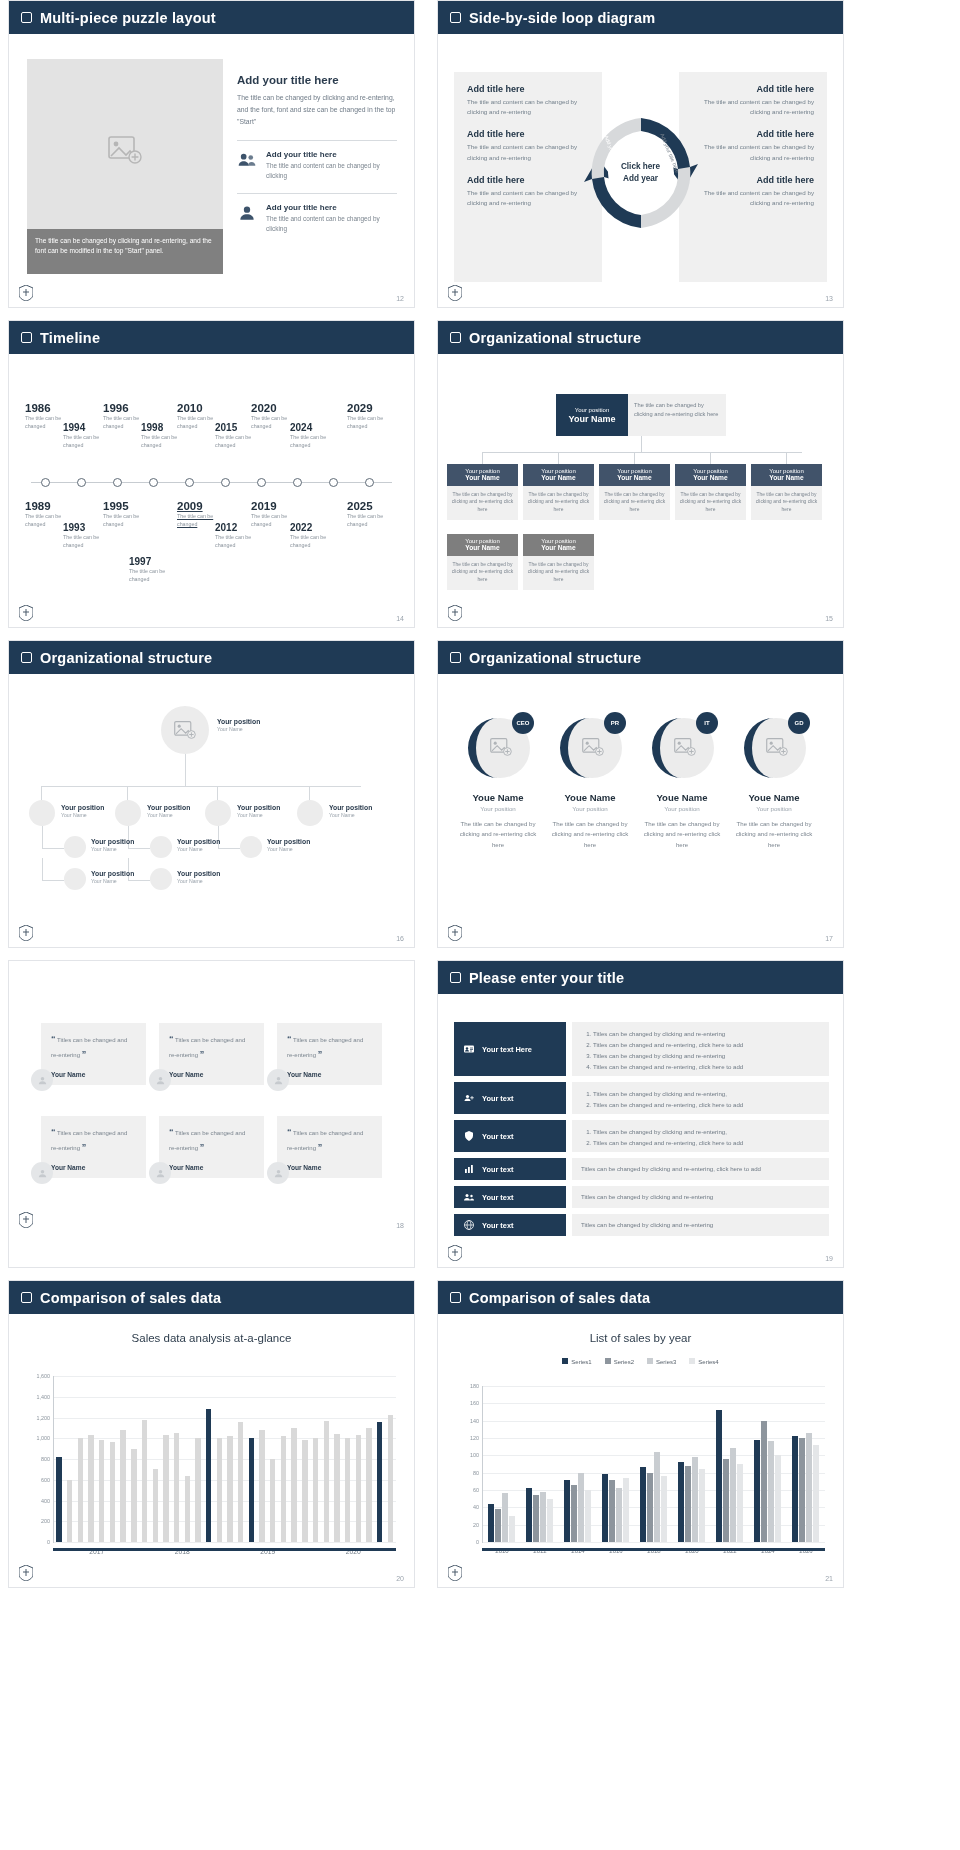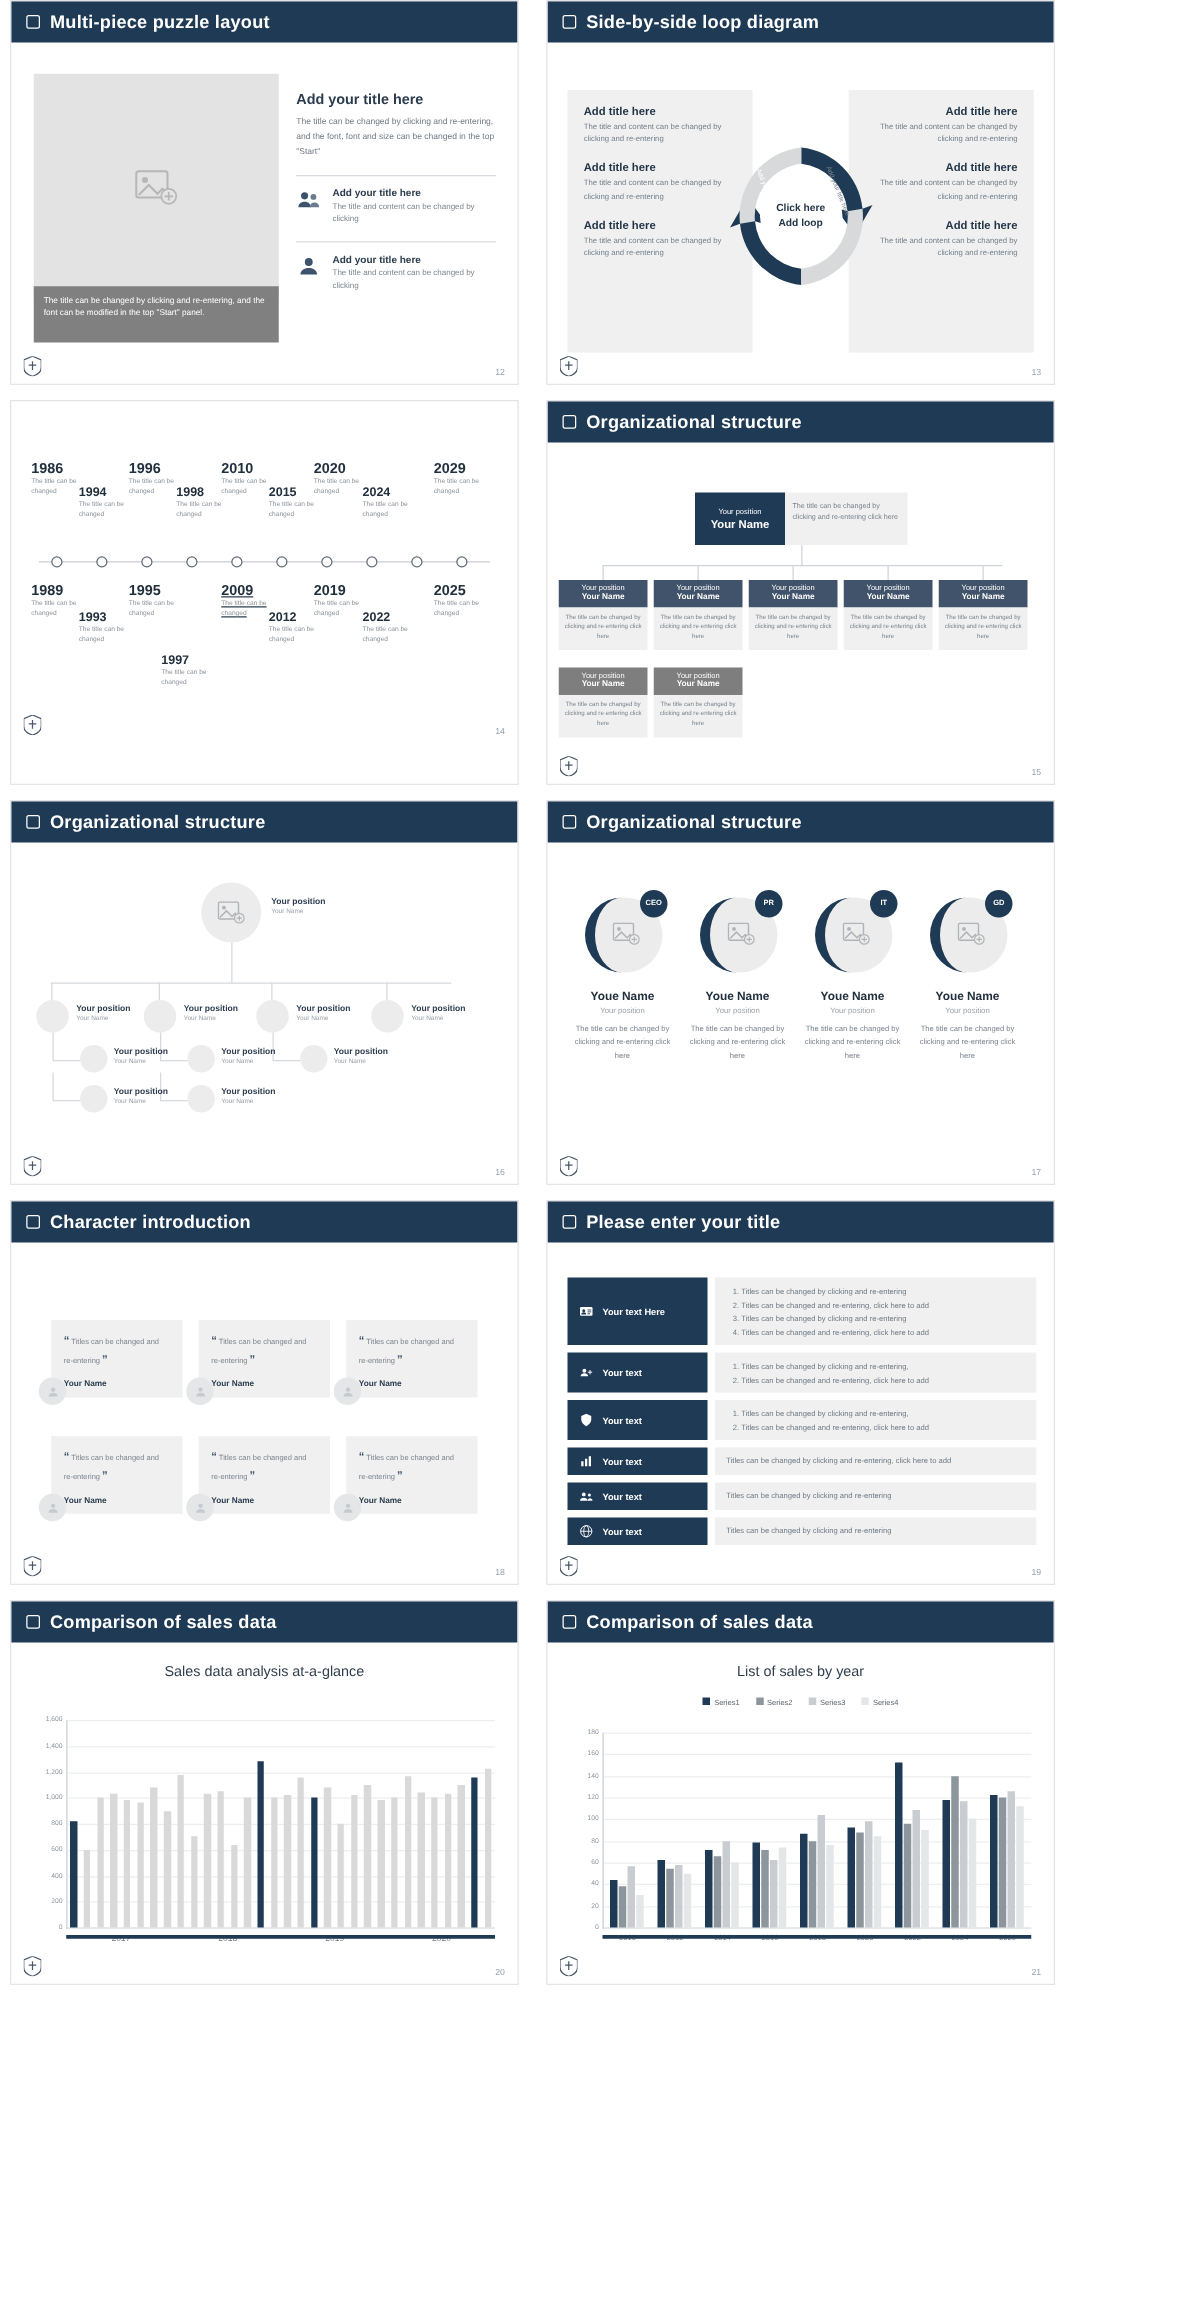--- a/index.html
+++ b/index.html
@@ -228,34 +228,38 @@
       <div class="s2-center">
         <svg viewBox="0 0 122 122" width="122" height="122">
           <path d="M61 6 A55 55 0 0 1 110 55 L118 52 L104 76 L88 54 L98 57 A42 42 0 0 0 61 19 Z" fill="#1f3a55"></path>
           <path d="M61 116 A55 55 0 0 1 12 67 L4 70 L18 46 L34 68 L24 65 A42 42 0 0 0 61 103 Z" fill="#1f3a55"></path>
           <path d="M110 55 A55 55 0 0 1 61 116 L61 103 A42 42 0 0 0 98 57 Z" fill="#d7d9db"></path>
           <path d="M12 67 A55 55 0 0 1 61 6 L61 19 A42 42 0 0 0 24 65 Z" fill="#d7d9db"></path>
           <circle cx="61" cy="61" r="33" fill="#ffffff"></circle>
         </svg>
         <div class="s2-ctext">
           <span>Click here</span><br>
-          <span>Add loop</span>
+          <span>Add year</span>
         </div>
         <div style="position:absolute;left:8px;top:40px;transform:rotate(68deg);font-size:5.2px;color:#ffffff;width:52px;text-align:center;">Add your title here</div>
         <div style="position:absolute;right:6px;top:38px;transform:rotate(68deg);font-size:5.2px;color:#7b858f;width:52px;text-align:center;">Add your title here</div>
       </div>
       <svg class="logo" viewBox="0 0 14 16">
         <path d="M7 0 L14 3 v6 c0 4-3.5 6-7 7 C3.5 15 0 13 0 9 V3z" fill="none" stroke="#4a5a6b" stroke-width="1"></path>
         <path d="M4 7 h6 M7 4 v7" stroke="#4a5a6b" stroke-width="1"></path>
       </svg>
       <div class="pagenum">13</div>
     </div>
   </div>
 
   <div class="slide">
+    <div class="slide-head">
+      <span class="head-sq"></span>
+      <span class="slide-title">Timeline</span>
+    </div>
     <div class="slide-body">
       <div class="tl-axis"></div>
 
       <div class="tl-node" style="left:32px"></div>
       <div class="tl-node" style="left:68px"></div>
       <div class="tl-node" style="left:104px"></div>
       <div class="tl-node" style="left:140px"></div>
       <div class="tl-node" style="left:176px"></div>
       <div class="tl-node" style="left:212px"></div>
       <div class="tl-node" style="left:248px"></div>
@@ -609,24 +613,20 @@
 
       <svg class="logo" viewBox="0 0 14 16">
         <path d="M7 0 L14 3 v6 c0 4-3.5 6-7 7 C3.5 15 0 13 0 9 V3z" fill="none" stroke="#4a5a6b" stroke-width="1"></path>
         <path d="M4 7 h6 M7 4 v7" stroke="#4a5a6b" stroke-width="1"></path>
       </svg>
       <div class="pagenum">17</div>
     </div>
   </div>
 
   <div class="slide">
-    <div class="slide-head">
-      <span class="head-sq"></span>
-      <span class="slide-title">Character introduction</span>
-    </div>
     <div class="slide-body">
       <div class="qcard" style="left:32px;  top:62px;">
         <div class="qt"><span class="quote-mark">“</span> <span>Titles can be changed and re-entering</span> <span class="quote-mark">”</span></div>
         <div class="nm">Your Name</div>
       </div>
       <div class="avatar" style="left:22px; top:108px;">
         <svg width="11" height="11" viewBox="0 0 24 24">
             <circle cx="12" cy="8" r="3.8" fill="#c6cace"></circle>
             <path d="M4 20c0-4 3.6-6.4 8-6.4s8 2.4 8 6.4z" fill="#c6cace"></path>
           </svg>

